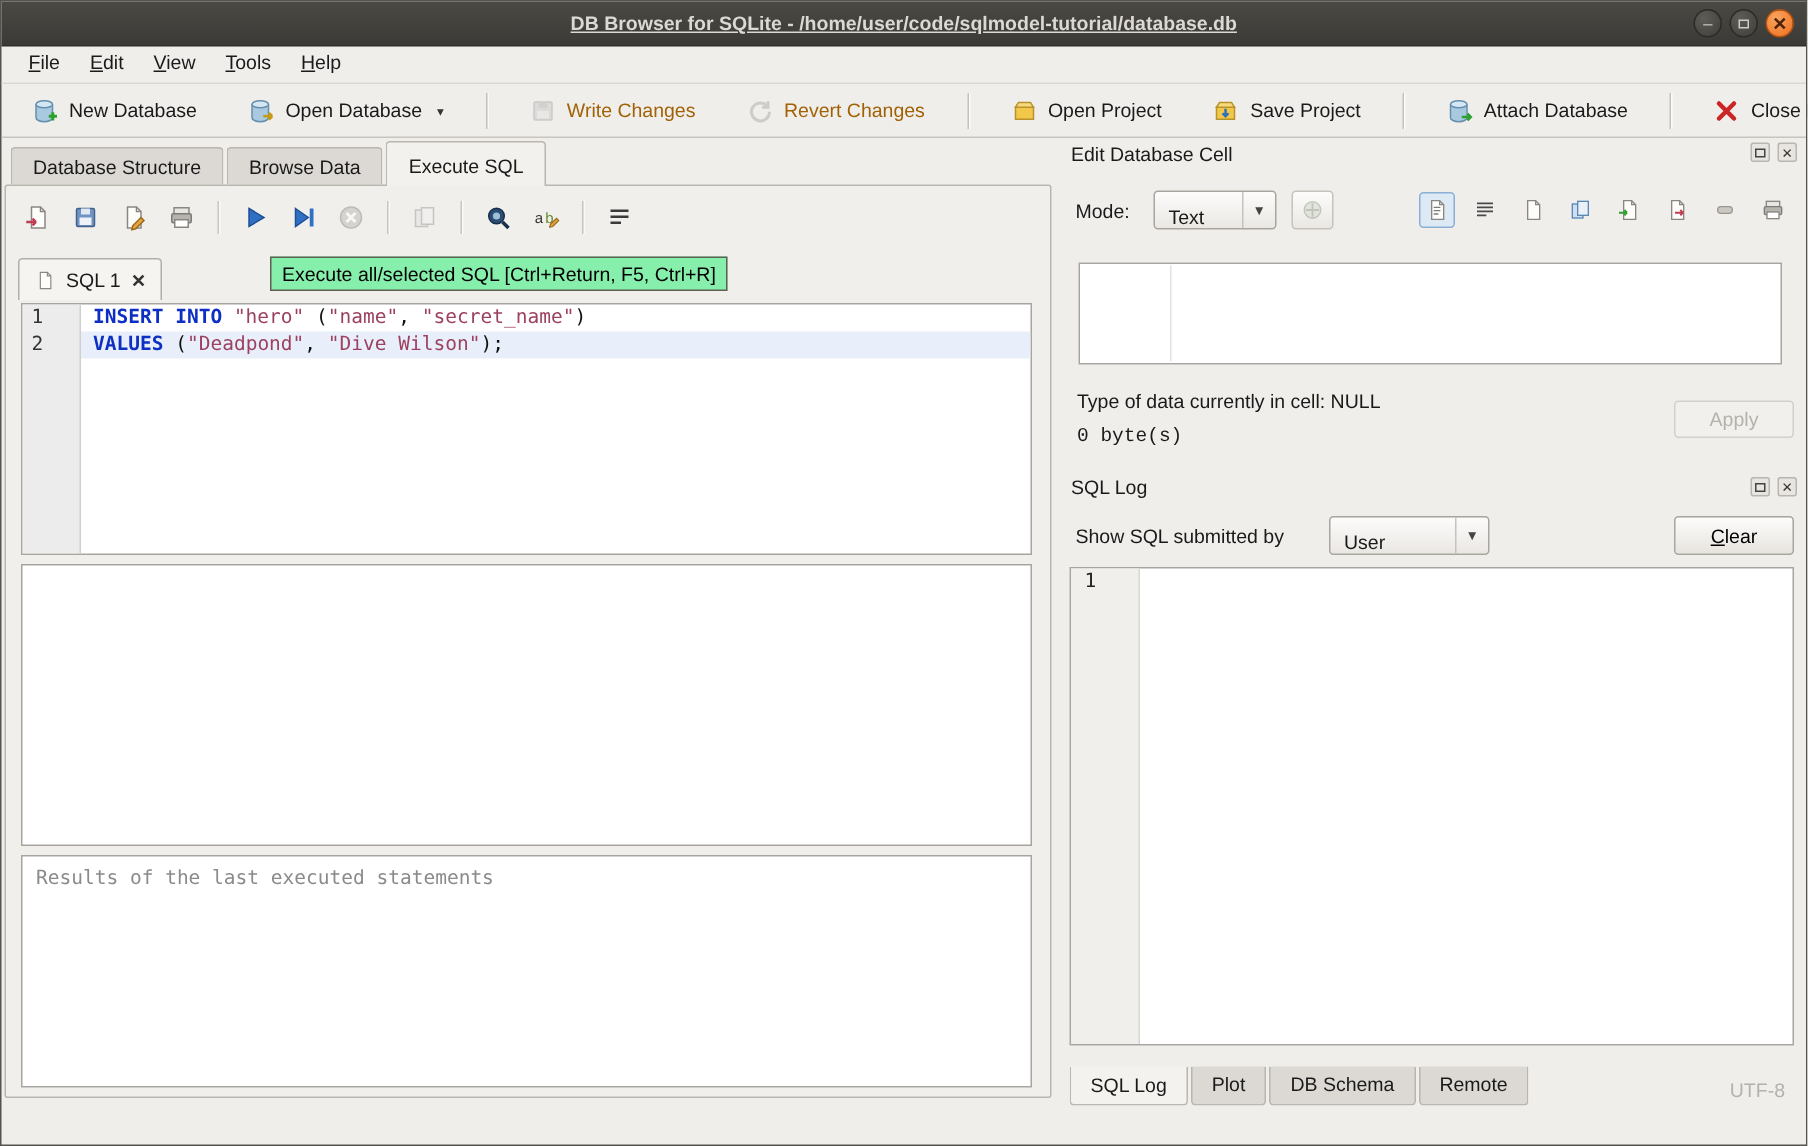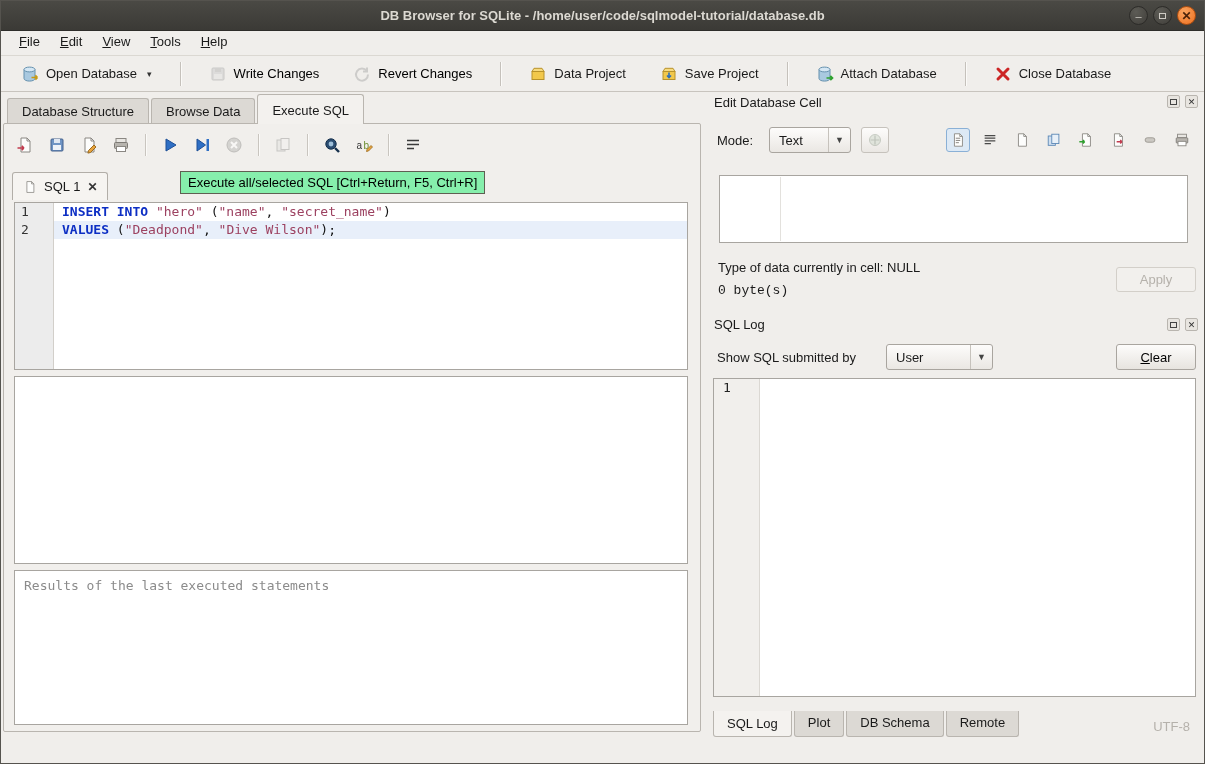--- a/index.html
+++ b/index.html
@@ -2,33 +2,33 @@
 <html><head>
 <meta charset="utf-8">
 <style>
   *{margin:0;padding:0;box-sizing:border-box;}
   html,body{width:1205px;height:764px;overflow:hidden;}
   body{font-family:"Liberation Sans",sans-serif;font-size:13px;color:#1a1a1a;background:#f0eeeb;}
   .window{position:relative;width:1205px;height:764px;background:#f0eeeb;border:1px solid #55534e;}
 
   
   .titlebar{height:30px;background:linear-gradient(#4a4944,#3b3a36);display:flex;align-items:center;position:relative;border-bottom:1px solid #2e2d2a;}
-  .title{flex:1;text-align:center;color:#dcd9d2;font-weight:bold;font-size:13px;}
+  .title{flex:1;text-align:center;color:#dcd9d2;font-weight:bold;font-size:13px;text-decoration:underline;}
   .win-controls{position:absolute;right:8px;top:5px;display:flex;gap:5px;}
   .win-btn{width:19px;height:19px;border-radius:50%;background:radial-gradient(circle at 35% 30%,#5d5c56,#403e3a);border:1px solid #2c2b28;color:#cfccc5;font-size:11px;line-height:16px;text-align:center;display:flex;align-items:center;justify-content:center;}
   .win-btn.close{background:radial-gradient(circle at 35% 30%,#f9a45f,#ee6f1f);border-color:#b4500f;color:#4b2208;font-weight:bold;font-size:12px;}
   .max-glyph{width:7px;height:6px;border:1.5px solid #cfccc5;display:inline-block;}
 
   
   .menubar{height:25px;display:flex;align-items:flex-start;padding-left:8px;border-bottom:1px solid #dbd8d2;}
   .menu-item{padding:3px 10px;cursor:default;}
   .accel{text-decoration:underline;}
   .toolbar{height:36px;display:flex;align-items:center;padding:0 8px;gap:10px;border-bottom:1px solid #c8c4be;}
   .tb-btn{display:flex;align-items:center;gap:7px;padding:5px 12px;border-radius:3px;white-space:nowrap;}
-  .tb-btn.disabled{color:#000000;align-items:center;}
+  .tb-btn.disabled{color:#a16207;align-items:center;}
   .tb-btn.disabled .ic{opacity:.45;filter:grayscale(1);}
   .tb-sep{width:1px;height:24px;background:#c5c1bb;box-shadow:1px 0 0 #fbfaf8;margin:0 6px;flex:none;}
   .dd-arrow{font-size:9px;color:#333;margin-left:3px;}
   .ic{display:inline-flex;width:18px;height:18px;flex:none;}
   .ic svg{width:100%;height:100%;}
 
   
   .main{position:absolute;top:91px;left:0;right:0;height:647px;}
   .statusbar{position:absolute;bottom:0;left:0;right:0;height:26px;display:flex;align-items:center;justify-content:flex-end;padding-right:14px;color:#b5b1ab;}
 
@@ -58,21 +58,21 @@
   .grid-pane{position:absolute;left:10px;right:12px;top:252px;height:188px;background:#fff;border:1px solid #a8a5a0;}
   .results-pane{position:absolute;left:10px;right:12px;top:446px;height:155px;background:#fff;border:1px solid #a8a5a0;font-family:"DejaVu Sans Mono",monospace;font-size:13px;color:#8b8b8b;padding:7px 9px;}
 
   
   .right-panel{position:absolute;left:704px;top:0;right:0;height:647px;}
   .sec-title{position:absolute;left:9px;text-align:right;}
   .dock-icons{position:absolute;right:6px;display:flex;gap:5px;align-items:center;}
   .dock-btn{width:13px;height:13px;display:flex;align-items:center;justify-content:center;font-size:9px;color:#333;border:1px solid #b9b5af;background:#e8e5e0;border-radius:2px;}
   .float-glyph{width:7px;height:6px;border:1px solid #444;display:inline-block;}
   .mode-label{position:absolute;left:12px;top:41px;}
-  .combo{display:flex;align-items:center;justify-content:space-between;background:linear-gradient(#fdfcfb,#eae7e3);border:1px solid #a9a59f;border-radius:3px;height:26px;padding-left:9px;}
+  .combo{display:flex;align-items:flex-end;justify-content:space-between;background:linear-gradient(#fdfcfb,#eae7e3);border:1px solid #a9a59f;border-radius:3px;height:26px;padding-left:9px;}
   .combo .arr{font-size:9px;color:#444;border-left:1px solid #c6c2bc;align-self:stretch;display:flex;align-items:center;padding:0 6px;margin-left:8px;}
   #mode-combo{position:absolute;left:64px;top:35px;width:82px;}
   .gear-btn{position:absolute;left:156px;top:35px;width:28px;height:26px;border:1px solid #c6c2bc;border-radius:3px;background:linear-gradient(#fdfcfb,#eae7e3);display:flex;align-items:center;justify-content:center;}
   .cell-toolbar{position:absolute;right:10px;top:36px;display:flex;gap:8px;align-items:center;}
   .mini-btn{width:24px;height:24px;border-radius:3px;display:flex;align-items:center;justify-content:center;}
   .mini-btn .ic{width:16px;height:16px;}
   .mini-btn.selected{border:1px solid #8ab0d6;background:#dde9f5;}
   .cell-editor{position:absolute;left:14px;right:16px;top:83px;height:68px;background:#fff;border:1px solid #a8a5a0;}
   .cell-divider{position:absolute;left:60px;top:1px;bottom:1px;width:1px;background:#e3e1dd;}
   .cell-value{padding:4px 7px;color:#2f2f2f;}
@@ -115,20 +115,30 @@
       <div class="menu-item"><span class="accel">T</span>ools</div>
       <div class="menu-item"><span class="accel">H</span>elp</div>
     </div>
 
   <div class="toolbar" id="toolbar">
       <div class="tb-btn">
         <span class="ic">
           <svg viewBox="0 0 18 18">
             <path d="M3 4.5v9c0 1.5 2.5 2.6 5.5 2.6s5.5-1.1 5.5-2.6v-9" fill="#a9c9e0" stroke="#6590ad"></path>
             <ellipse cx="8.5" cy="4.5" rx="5.5" ry="2.4" fill="#d5e7f4" stroke="#6590ad"></ellipse>
+            <path d="M11.5 12.5h5.5M14.2 9.8v5.5" stroke="#2da12d" stroke-width="2"></path>
+          </svg>
+        </span>
+        <span>New Database</span>
+      </div>
+      <div class="tb-btn">
+        <span class="ic">
+          <svg viewBox="0 0 18 18">
+            <path d="M3 4.5v9c0 1.5 2.5 2.6 5.5 2.6s5.5-1.1 5.5-2.6v-9" fill="#a9c9e0" stroke="#6590ad"></path>
+            <ellipse cx="8.5" cy="4.5" rx="5.5" ry="2.4" fill="#d5e7f4" stroke="#6590ad"></ellipse>
             <path d="M10.5 12.5h6m0 0-2.2-2.2m2.2 2.2-2.2 2.2" stroke="#c79a12" stroke-width="1.7" fill="none"></path>
           </svg>
         </span>
         <span>Open Database</span>
         <span class="dd-arrow">▾</span>
       </div>
       <div class="tb-sep"></div>
       <div class="tb-btn disabled">
         <span class="ic">
           <svg viewBox="0 0 18 18">
@@ -149,21 +159,21 @@
         <span>Revert Changes</span>
       </div>
       <div class="tb-sep"></div>
       <div class="tb-btn">
         <span class="ic">
           <svg viewBox="0 0 18 18">
             <rect x="3" y="6.5" width="12" height="8" fill="#f2c84b" stroke="#b8922a"></rect>
             <path d="M3 6.5l2-3.2h8l2 3.2z" fill="#f7da7e" stroke="#b8922a"></path>
           </svg>
         </span>
-        <span>Data Project</span>
+        <span>Open Project</span>
       </div>
       <div class="tb-btn">
         <span class="ic">
           <svg viewBox="0 0 18 18">
             <rect x="3" y="6.5" width="12" height="8" fill="#f2c84b" stroke="#b8922a"></rect>
             <path d="M3 6.5l2-3.2h8l2 3.2z" fill="#f7da7e" stroke="#b8922a"></path>
             <path d="M9 7.5v5m-2-2 2 2 2-2" stroke="#2c6fbb" stroke-width="1.6" fill="none"></path>
           </svg>
         </span>
         <span>Save Project</span>

